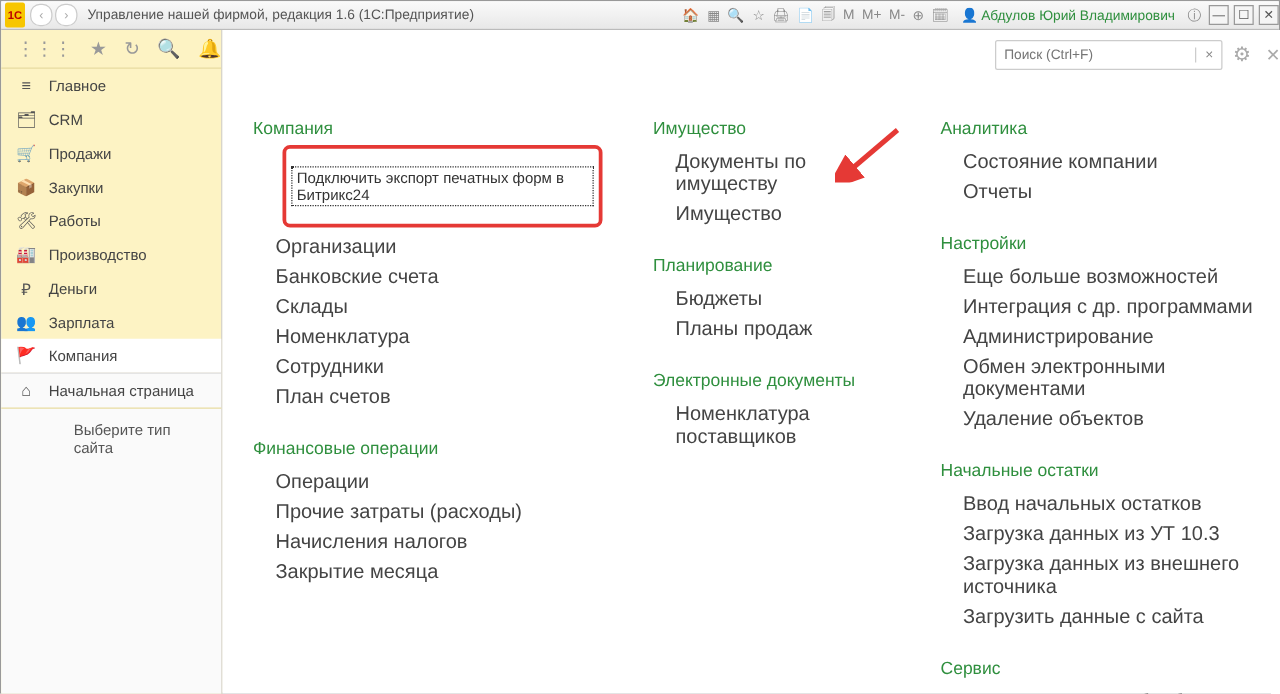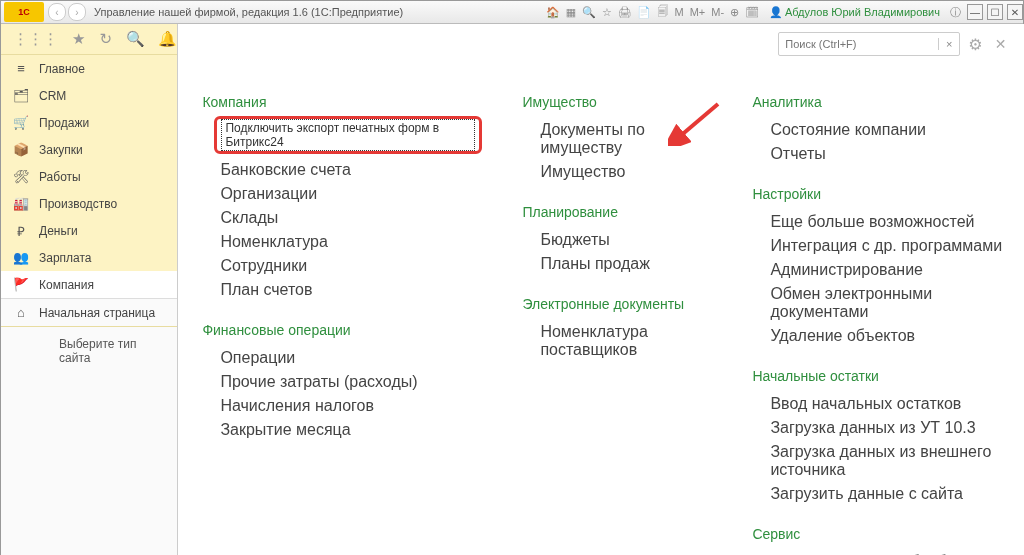--- a/index.html
+++ b/index.html
@@ -1,19 +1,19 @@
 <!DOCTYPE html>
 <html><head>
 <meta charset="utf-8">
 <style>
   html,body{margin:0;padding:0;font-family:Arial,sans-serif;font-size:12px;color:#333;background:#f0f0f0;}
   .window{width:1024px;height:555px;background:#fff;position:relative;border:1px solid #999;box-sizing:border-box;}
   
   .titlebar{height:22px;background:linear-gradient(#fafafa,#e8e8e8);border-bottom:1px solid #bbb;display:flex;align-items:center;font-size:11px;color:#555;}
-  .tb-logo{width:40px;height:20px;background:#f7c600;color:#b00;font-weight:bold;font-size:9px;display:flex;align-items:center;justify-content:center;margin-left:3px;border-radius:2px;}
+  .tb-logo{width:16px;height:20px;background:#f7c600;color:#b00;font-weight:bold;font-size:9px;display:flex;align-items:center;justify-content:center;margin-left:3px;border-radius:2px;}
   .tb-nav{display:flex;margin-left:4px;}
   .tb-nav span{width:16px;height:16px;border:1px solid #ccc;border-radius:8px;margin-right:2px;display:flex;align-items:center;justify-content:center;font-size:10px;color:#aaa;background:#fff;}
   .tb-title{margin-left:6px;flex:0 0 auto;}
   .tb-spacer{flex:1;}
   .tb-icons{display:flex;align-items:center;gap:6px;margin-right:6px;color:#888;}
   .tb-icons span{font-size:11px;}
   .tb-user{color:#2f8f3e;margin:0 4px;}
   .tb-user::before{content:"👤";margin-right:2px;}
   .tb-win{display:flex;gap:4px;}
   .tb-win span{width:14px;height:14px;border:1px solid #999;font-size:10px;display:flex;align-items:center;justify-content:center;background:#f5f5f5;}
@@ -25,35 +25,35 @@
   .sb-top span{font-size:15px;}
   .sb-item{display:flex;align-items:center;height:27px;padding-left:12px;gap:10px;color:#444;cursor:pointer;}
   .sb-item .ic{width:16px;font-size:13px;text-align:center;color:#555;}
   .sb-item.active{background:#fff;}
   .sb-divider{height:1px;background:#e8dca0;margin:0;}
   .sb-bottom{background:#fafafa;border-top:1px solid #ddd;flex:1;}
   .sb-bottom .sb-item{background:transparent;}
   .sb-select{padding:10px 12px;color:#555;margin-left:46px;}
   
   .main{flex:1;position:relative;background:#fff;}
-  .main-top{position:absolute;top:8px;right:26px;display:flex;align-items:center;gap:8px;}
+  .main-top{position:absolute;top:8px;right:8px;display:flex;align-items:center;gap:8px;}
   .search{display:flex;border:1px solid #ccc;border-radius:2px;height:22px;width:180px;align-items:center;background:#fff;}
   .search input{border:none;flex:1;padding:0 6px;font-size:11px;color:#555;outline:none;background:transparent;}
   .search .x{width:20px;text-align:center;color:#888;border-left:1px solid #ccc;font-size:11px;}
   .gear{font-size:16px;color:#aaa;}
   .close-x{font-size:14px;color:#aaa;margin-left:4px;}
   .columns{display:flex;padding:70px 20px 20px 24px;gap:40px;}
   .col{flex:0 0 auto;}
   .col1{width:280px;}
   .col2{width:190px;}
   .col3{width:260px;}
   .grp-title{color:#2f8f3e;font-size:14px;margin:0 0 8px 0;}
   .grp{margin-bottom:20px;}
   .lnk{display:block;color:#444;padding:3px 0 3px 18px;font-size:16px;cursor:pointer;}
-  .highlight-box{border:3px solid #e53935;border-radius:6px;padding:0 4px;margin:-2px 0 4px 12px;display:inline-block;}
+  .highlight-box{border:3px solid #e53935;border-radius:6px;padding:14px 4px;margin:-2px 0 4px 24px;display:inline-block;}
   .highlight-box .sel{border:1px dotted #333;padding:1px 3px;display:inline-block;}
   
   .arrow{position:absolute;pointer-events:none;}
 </style>
 </head>
 <body>
 
 <div class="window">
 
   <div class="titlebar">
@@ -163,22 +163,22 @@
       </svg>
 
       <div class="columns">
 
         <div class="col col1">
           <div class="grp">
             <div class="grp-title">Компания</div>
             <div class="highlight-box">
               <span class="sel">Подключить экспорт печатных форм в Битрикс24</span>
             </div>
+            <span class="lnk">Организации</span>
             <span class="lnk">Банковские счета</span>
-            <span class="lnk">Организации</span>
             <span class="lnk">Склады</span>
             <span class="lnk">Номенклатура</span>
             <span class="lnk">Сотрудники</span>
             <span class="lnk">План счетов</span>
           </div>
           <div class="grp">
             <div class="grp-title">Финансовые операции</div>
             <span class="lnk">Операции</span>
             <span class="lnk">Прочие затраты (расходы)</span>
             <span class="lnk">Начисления налогов</span>

